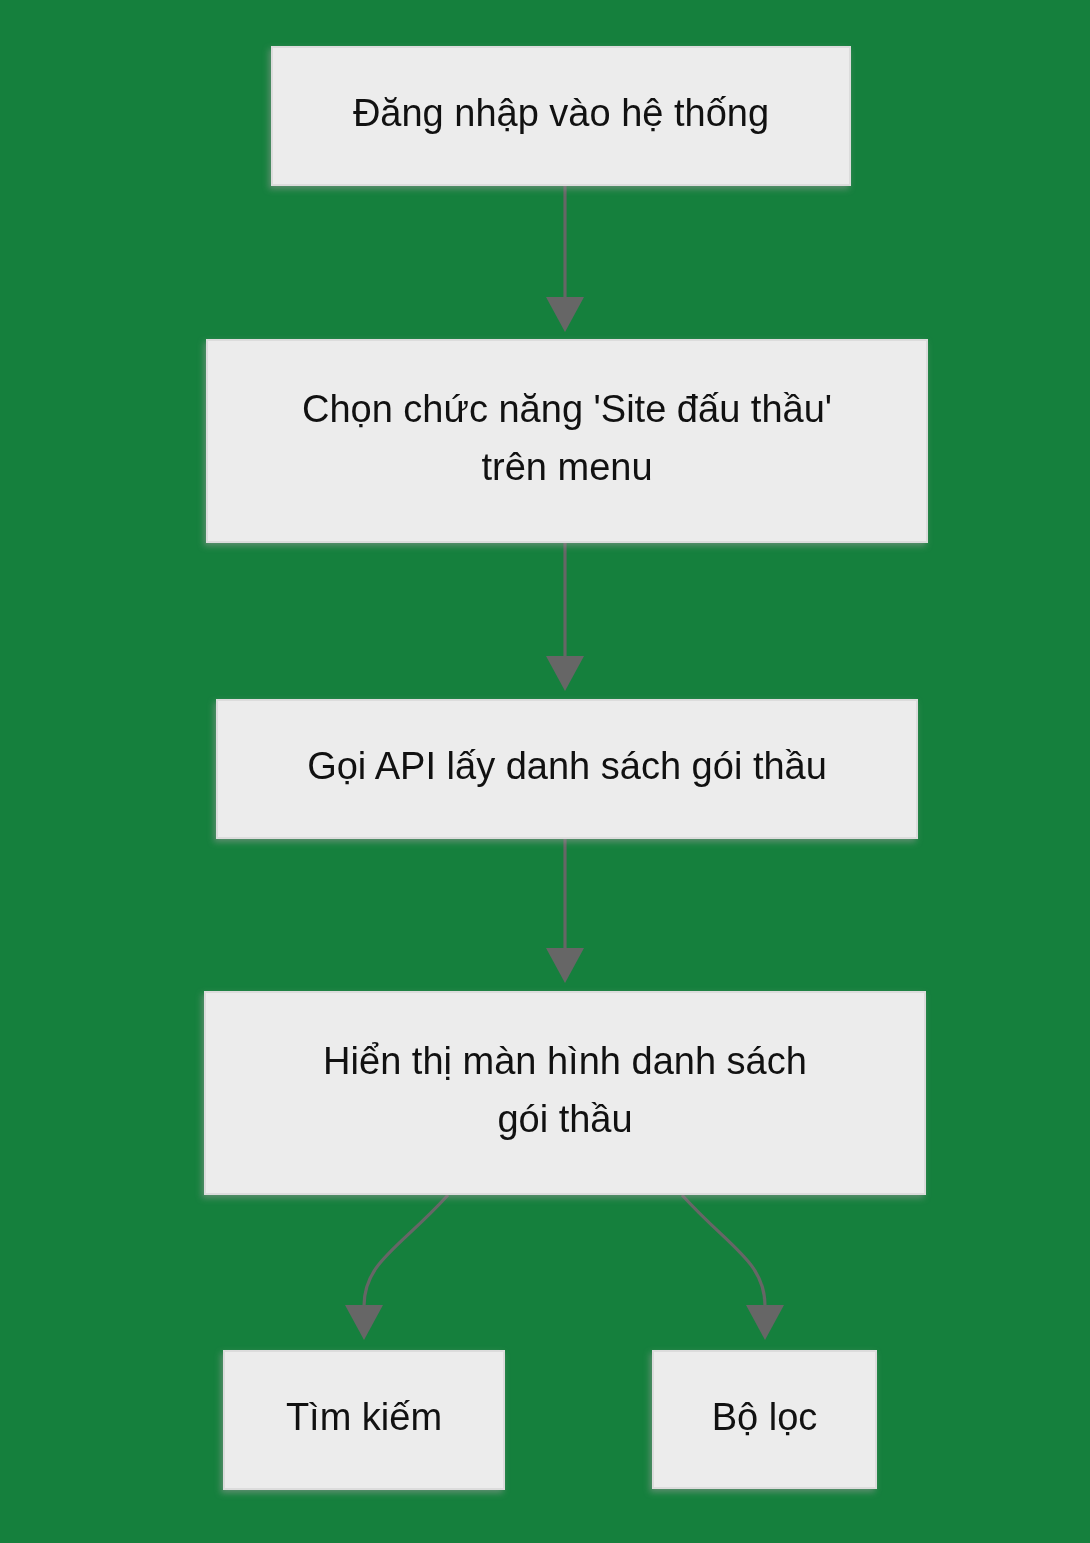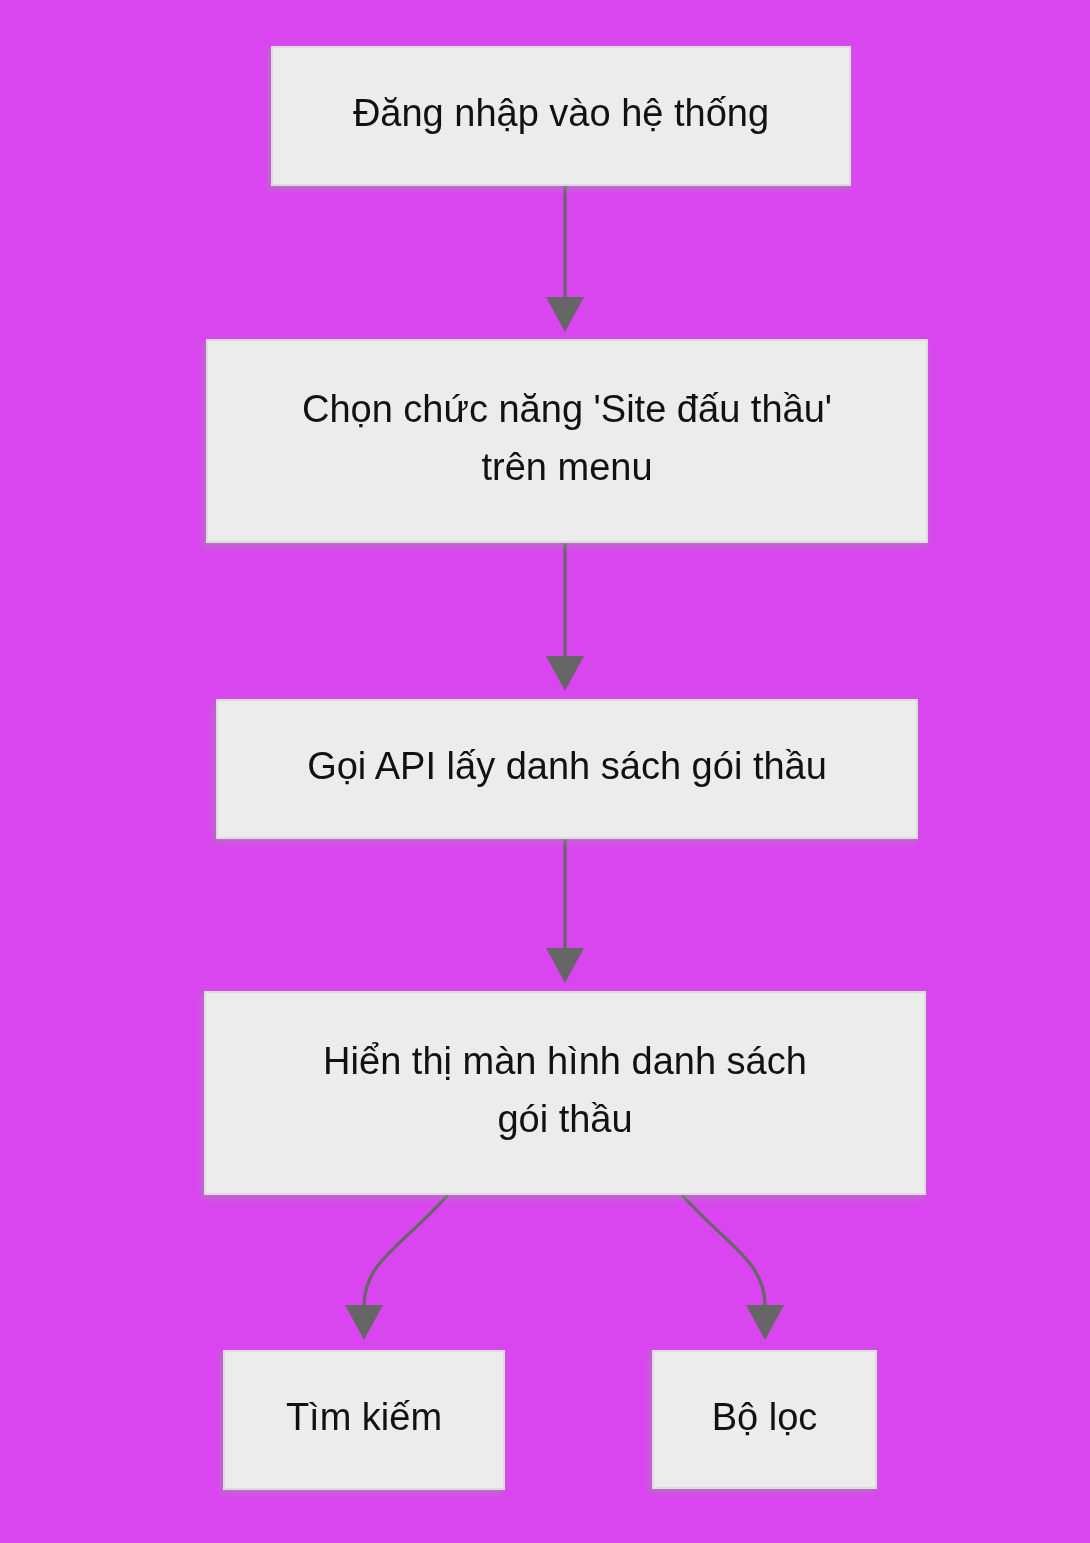--- a/index.html
+++ b/index.html
@@ -47,21 +47,21 @@
     stroke-linecap: butt;
   }
   .edge-head {
     fill: #666666;
     stroke: none;
   }
 </style>
 </head>
 <body style="background: rgb(255, 255, 255);">
 
-<div id="flowchart-root" style="background: #d946ef;">
+<div id="flowchart-root" style="background: #15803d;">
   <svg class="flow-canvas" viewBox="0 0 1090 1543" xmlns="http://www.w3.org/2000/svg">
     <defs>
       <filter id="nodeShadow" x="-30%" y="-30%" width="180%" height="180%">
         <feDropShadow dx="-2" dy="3" stdDeviation="3" flood-color="#9a9a9a" flood-opacity="0.55"></feDropShadow>
       </filter>
     </defs>
 
     <g id="edges-layer">
         <g>
           <path class="edge-path" d="M 565 185 L 565 298" stroke="#666666"></path>

